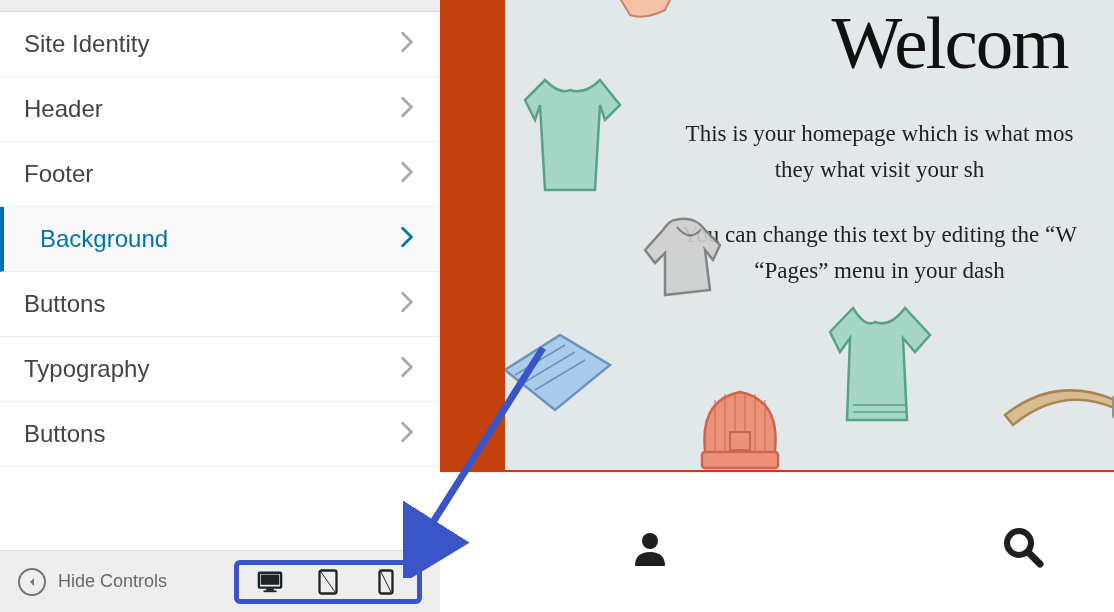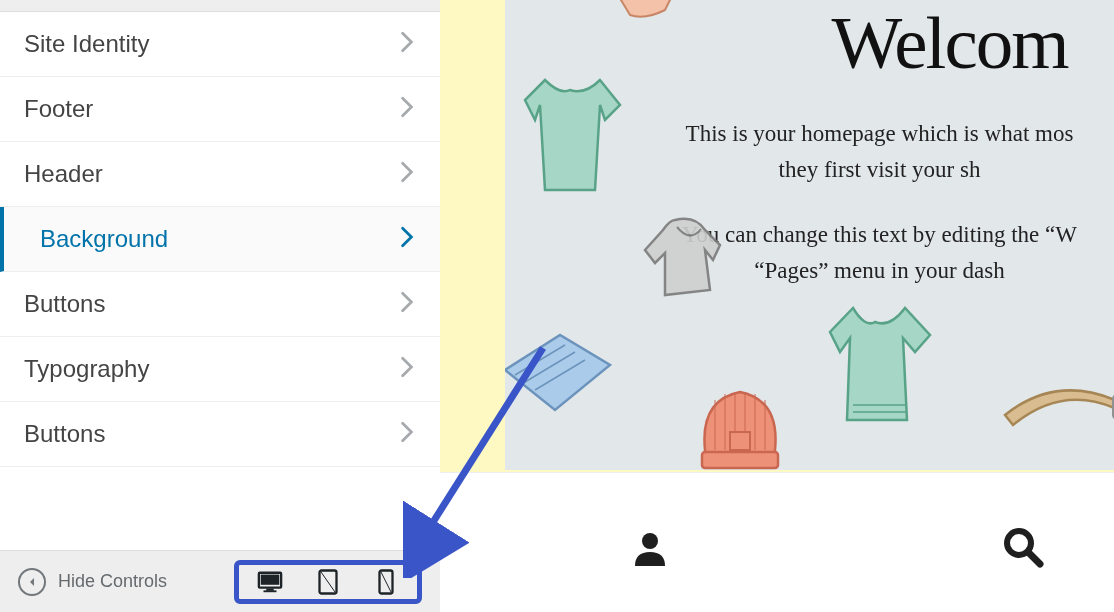--- a/index.html
+++ b/index.html
@@ -94,21 +94,21 @@
     }
     .device-icon {
       width: 26px; height: 22px;
       color: #1d2327;
       display: flex; align-items: center; justify-content: center;
     }
     
     
     .preview-wrap {
       flex: 1;
-      background: #fef9c3;
+      background: #c2410c;
       position: relative;
       overflow: hidden;
     }
     .preview-hero {
       position: absolute;
       top: 0;
       left: 65px;
       right: 0;
       height: 470px;
       background: #e2e7ea;
@@ -179,29 +179,29 @@
   <div class="panel-list">
     <div class="panel-item">
       <span>Site Identity</span>
       <span class="chevron">
         <svg width="14" height="22" viewBox="0 0 12 20">
             <path d="M2 2 L10 10 L2 18" stroke="currentColor" stroke-width="2.5" fill="none" stroke-linecap="round"></path>
           </svg>
       </span>
     </div>
     <div class="panel-item">
+      <span>Header</span>
+      <span class="chevron">
+        <svg width="14" height="22" viewBox="0 0 12 20">
+            <path d="M2 2 L10 10 L2 18" stroke="currentColor" stroke-width="2.5" fill="none" stroke-linecap="round"></path>
+          </svg>
+      </span>
+    </div>
+    <div class="panel-item">
       <span>Footer</span>
-      <span class="chevron">
-        <svg width="14" height="22" viewBox="0 0 12 20">
-            <path d="M2 2 L10 10 L2 18" stroke="currentColor" stroke-width="2.5" fill="none" stroke-linecap="round"></path>
-          </svg>
-      </span>
-    </div>
-    <div class="panel-item">
-      <span>Header</span>
       <span class="chevron">
         <svg width="14" height="22" viewBox="0 0 12 20">
             <path d="M2 2 L10 10 L2 18" stroke="currentColor" stroke-width="2.5" fill="none" stroke-linecap="round"></path>
           </svg>
       </span>
     </div>
     <div class="panel-item active">
       <span>Background</span>
       <span class="chevron">
         <svg width="14" height="22" viewBox="0 0 12 20">
@@ -301,21 +301,21 @@
 
     <svg class="shape" style="left:490px;top:370px" width="140" height="80">
         <path d="M10 45 Q60 5 120 30 L128 42 Q70 12 18 55 Z" fill="#d9b886" stroke="#a07c45" stroke-width="2.5"></path>
         <rect x="118" y="25" width="18" height="24" rx="4" fill="#e8e8e8" stroke="#888" stroke-width="2"></rect>
       </svg>
 
     <h1 class="hero-title">Welcom</h1>
     <div class="hero-sub">
       <p>
         <span>This is your homepage which is what mos</span><br>
-        <span>they first visit your sh</span>
+        <span>they what visit your sh</span>
       </p>
       <p>
         <span>You can change this text by editing the “W</span><br>
         <span>“Pages” menu in your dash</span>
       </p>
     </div>
   </div>
 
   <div class="preview-footer">
     <span class="footer-icon person">

